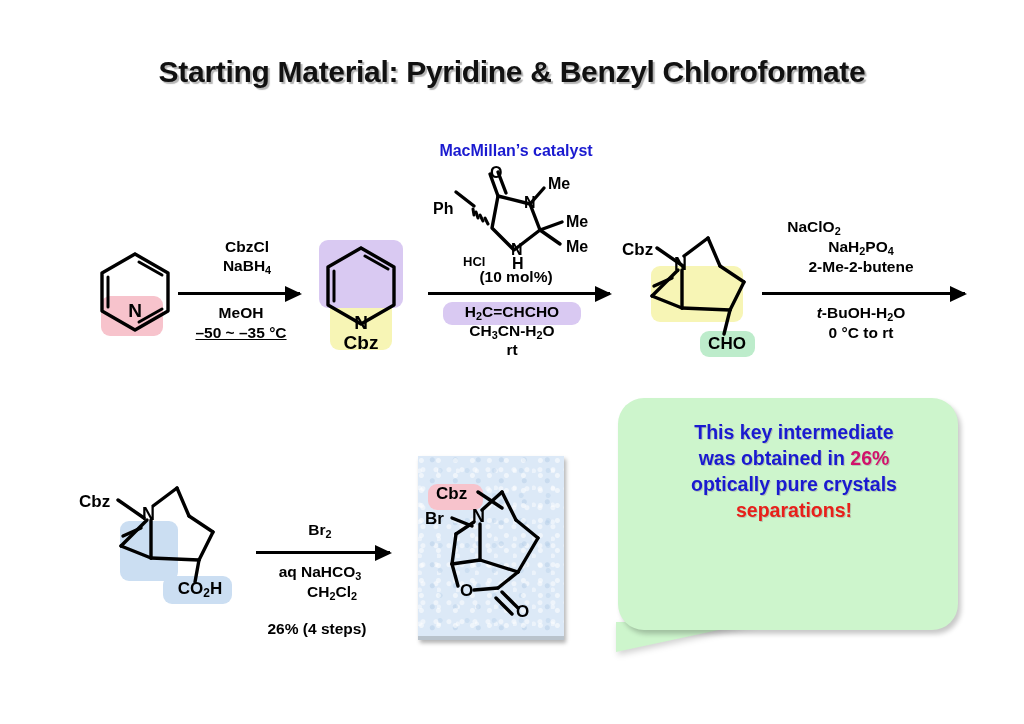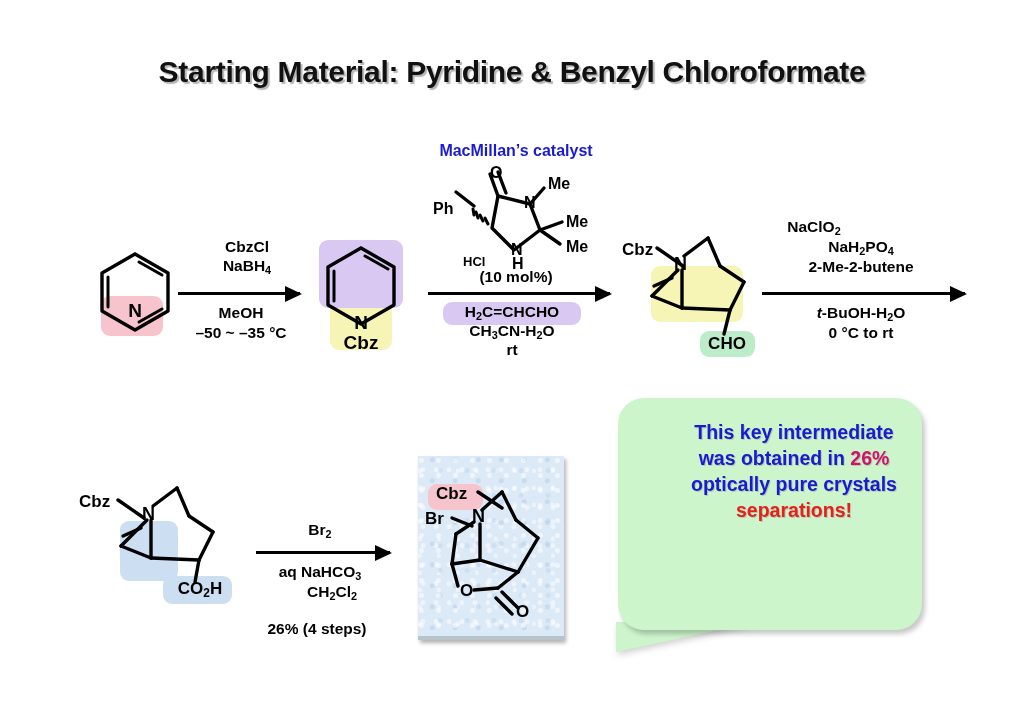--- a/index.html
+++ b/index.html
@@ -58,21 +58,21 @@
       radial-gradient(circle at 82% 58%, rgba(186,210,234,.45) 0 2px, transparent 3px),
       radial-gradient(circle at 8% 88%, rgba(255,255,255,.45) 0 2px, transparent 3px),
       #dce9f7;
     background-size:17px 15px,23px 21px,13px 19px,27px 25px,19px 17px,100% 100%;
     box-shadow:2px 3px 4px rgba(0,0,0,.30);
     border-bottom:4px solid #b9c3cc;
   }
 
   
   #bubble{
-    position:absolute;left:618px;top:398px;width:304px;height:232px;
+    position:absolute;left:618px;top:398px;width:340px;height:232px;
     background:#cdf5cc;border-radius:26px;
     box-shadow:3px 4px 5px rgba(0,0,0,.22);
     z-index:3;
   }
   #bubble-tail{
     position:absolute;left:616px;top:622px;width:0;height:0;z-index:2;
     border-left:0 solid transparent;
     border-top:30px solid #cdf5cc;
     border-right:140px solid transparent;
     filter:drop-shadow(2px 3px 3px rgba(0,0,0,.18));
@@ -104,21 +104,21 @@
 
   <div class="t ctr" style="left:247px;top:238px;font-size:15.5px;">CbzCl</div>
   <div class="t ctr" style="left:247px;top:257px;font-size:15.5px;">
     <span>NaBH</span><span class="sub">4</span>
   </div>
   <div class="arrow" style="left:178px;top:292px;width:122px;">
     <div class="shaft"></div>
     <div class="head"></div>
   </div>
   <div class="t ctr" style="left:241px;top:304px;font-size:15.5px;">MeOH</div>
-  <div class="t ctr" style="left:241px;top:324px;font-size:15.5px;">–50 ~ –35 °C</div>
+  <div class="t ctr" style="left:241px;top:324px;font-size:15.5px;text-decoration:underline;">–50 ~ –35 °C</div>
 
   <div class="hl hl-yellow" style="left:330px;top:295px;width:62px;height:55px;"></div>
   <div class="hl hl-purple" style="left:319px;top:240px;width:84px;height:68px;"></div>
   <svg class="struct" style="left:324px;top:246px;width:74px;height:78px;">
     <polyline points="37,2 70,21 70,59 37,78 4,59 4,21 37,2"></polyline>
     <line class="thin" x1="10" y1="25" x2="10" y2="55"></line>
     <line class="thin" x1="41" y1="10" x2="64" y2="23"></line>
   </svg>
   <div class="t ctr" style="left:361px;top:312px;font-size:19px;">N</div>
   <div class="t ctr" style="left:361px;top:332px;font-size:19px;">Cbz</div>

